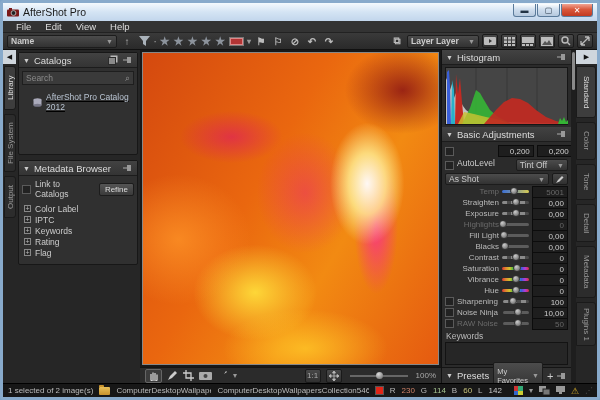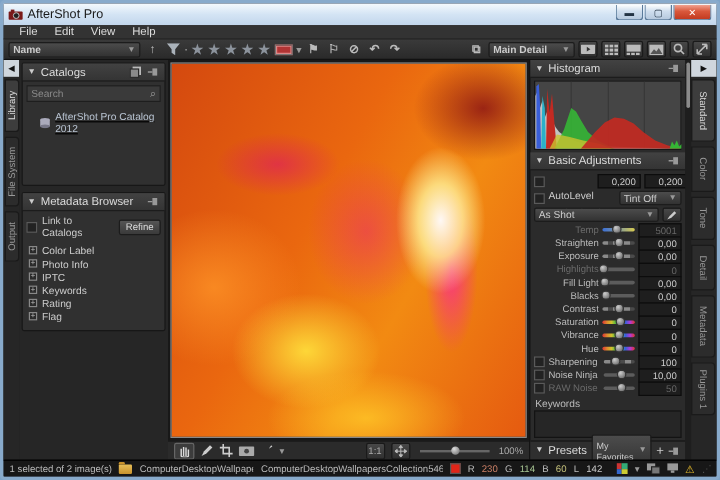--- a/index.html
+++ b/index.html
@@ -191,21 +191,21 @@
     <span class="swatch-red"></span>
     <span class="dot">▾</span>
     <span class="tbtn">⚑</span>
     <span class="tbtn">⚐</span>
     <span class="tbtn">⊘</span>
     <span class="tbtn">↶</span>
     <span class="tbtn">↷</span>
     <span class="spacer"></span>
     <span class="tbtn">⧉</span>
     <span class="dd" style="width:72px">
-      <span>Main Detail</span>
+      <span>Layer Layer</span>
         <span class="arr">▼</span>
     </span>
     <span class="tb-box">
       <svg width="12" height="9">
           <rect x="0" y="0" width="12" height="8" rx="1" fill="#bbb"></rect>
           <path d="M5 2l3 2-3 2z" fill="#333"></path>
         </svg>
     </span>
     <span class="tb-box">
       <svg width="11" height="9">
@@ -316,24 +316,20 @@
         </div>
         <div class="linkrow">
           <span class="cb"></span>
           <span class="lbl">Link to Catalogs</span>
           <span class="refine">Refine</span>
         </div>
         <div class="tree">
           <div class="tree-item">
               <span class="plus">+</span>
               <span class="lbl">Color Label</span>
-            </div>
-          <div class="tree-item">
-              <span class="plus">+</span>
-              <span class="lbl">Photo Info</span>
             </div>
           <div class="tree-item">
               <span class="plus">+</span>
               <span class="lbl">IPTC</span>
             </div>
           <div class="tree-item">
               <span class="plus">+</span>
               <span class="lbl">Keywords</span>
             </div>
           <div class="tree-item">

